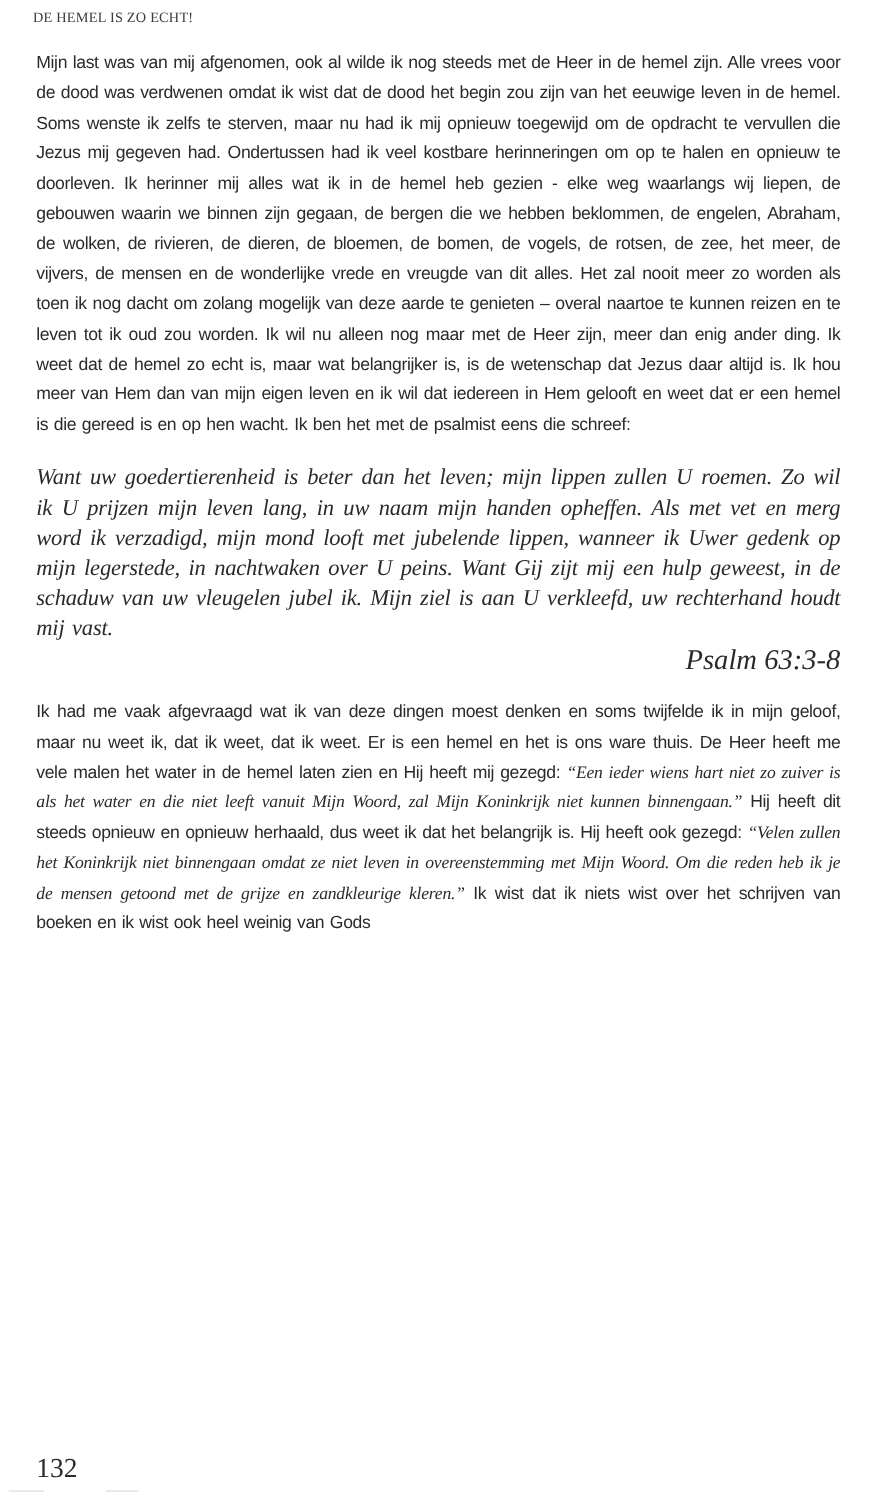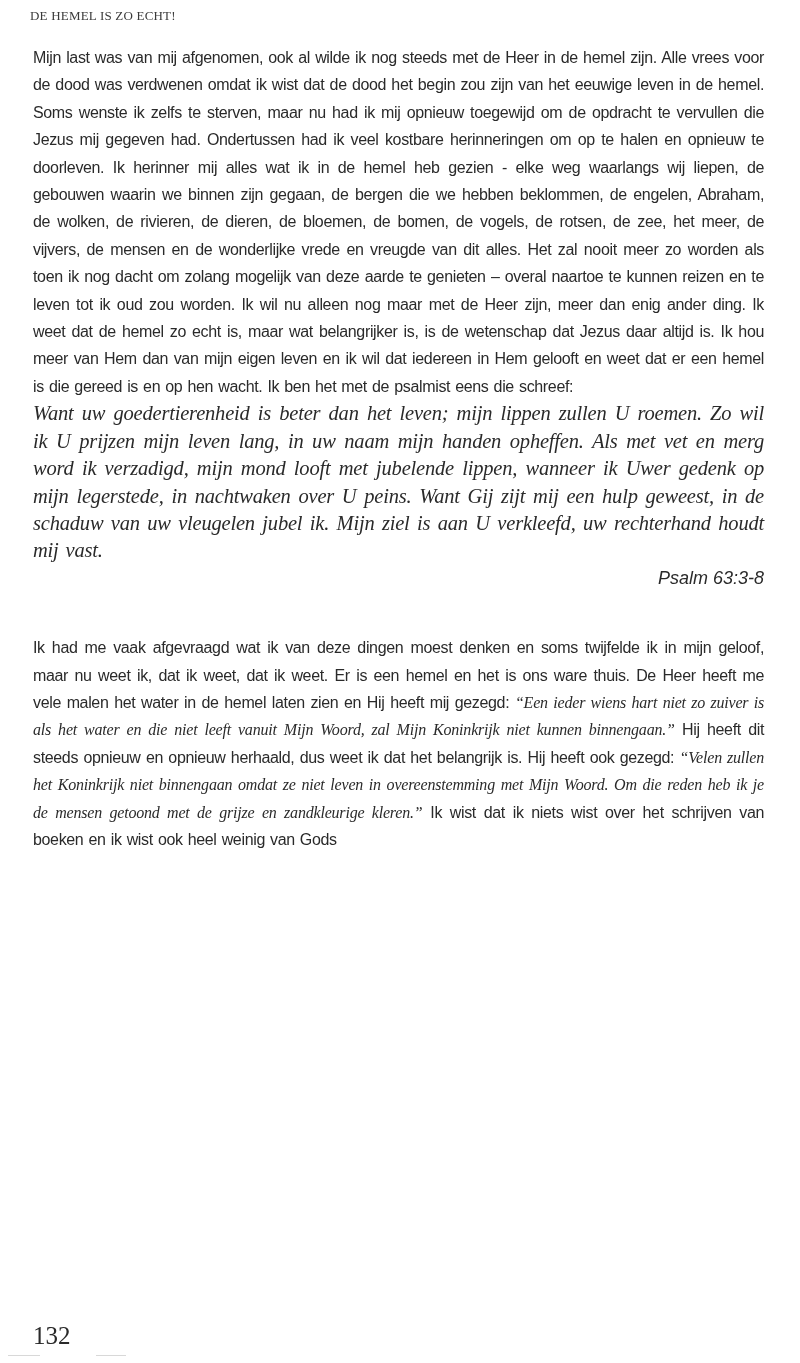--- a/index.html
+++ b/index.html
@@ -36,41 +36,42 @@
       line-height: 27.4px;
       text-align: justify;
       hyphens: manual;
       font-family: "Liberation Sans", sans-serif;
       font-stretch: condensed;
       letter-spacing: -0.35px;
       word-spacing: 1px;
     }
     .para.p1 { }
     .quote-block {
+      margin-top: 21px;
     }
     .quote {
       margin: 0;
       font-size: 20.5px;
       line-height: 27.4px;
       text-align: justify;
       font-style: italic;
       font-family: "Liberation Serif", serif;
       letter-spacing: -0.2px;
       word-spacing: 2px;
     }
     .quote-ref {
       margin: 0;
       text-align: right;
       font-style: italic;
-      font-size: 18px;
+      font-size: 26px;
       line-height: 27.4px;
-      font-family: Liberation Sans, sans-serif;
+      font-family: Liberation Serif, serif;
     }
     .para.p2 {
-      margin-top: 42px;
+      margin-top: 21px;
     }
     .em {
       font-style: italic;
       font-family: "Liberation Serif", serif;
       letter-spacing: -0.2px;
     }
     .page-number {
       position: absolute;
       left: 33px;
       top: 1322px;

